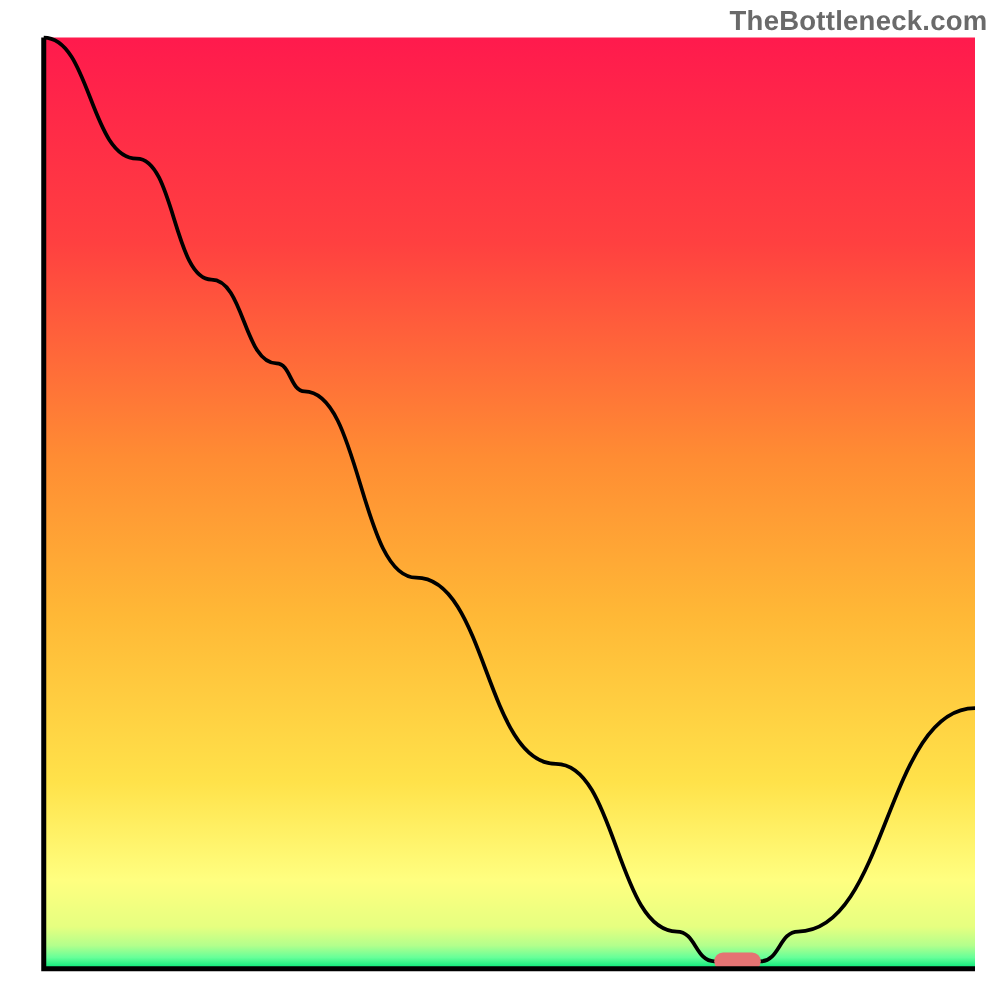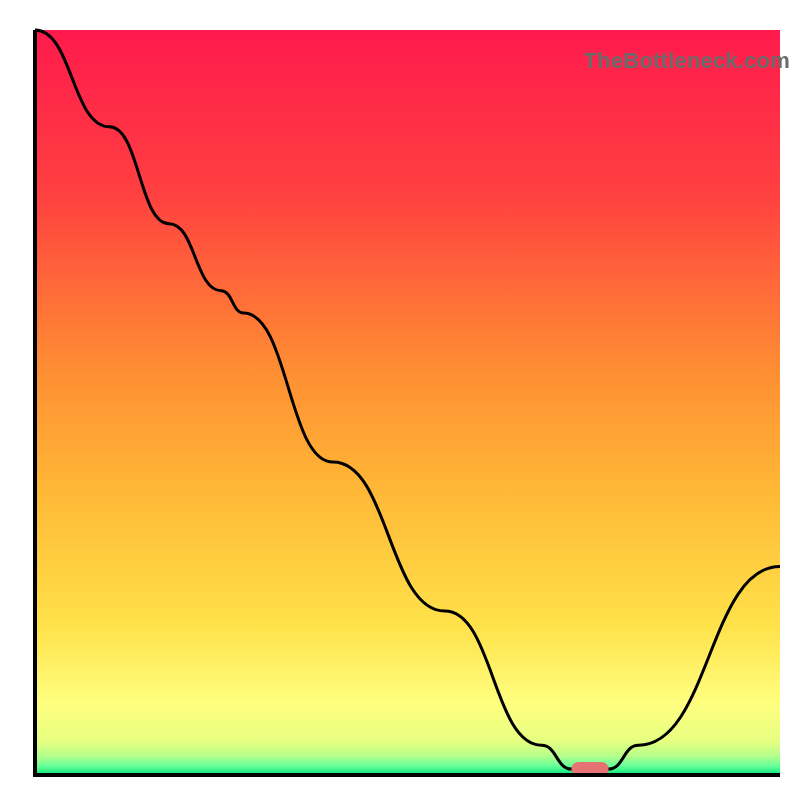--- a/index.html
+++ b/index.html
@@ -16,21 +16,20 @@
     height: 800px;
   }
   .watermark {
     position: absolute;
     top: 4px;
     right: 10px;
     font-size: 22px;
     font-weight: bold;
     color: #6a6a6a;
     letter-spacing: 0.2px;
-    margin-top: 44px;
   }
   svg {
     display: block;
   }
 </style>
 </head>
 <body>
 <div class="container">
   <div class="watermark">TheBottleneck.com</div>
   <svg id="chart-svg" width="800" height="800" viewBox="0 0 800 800">

